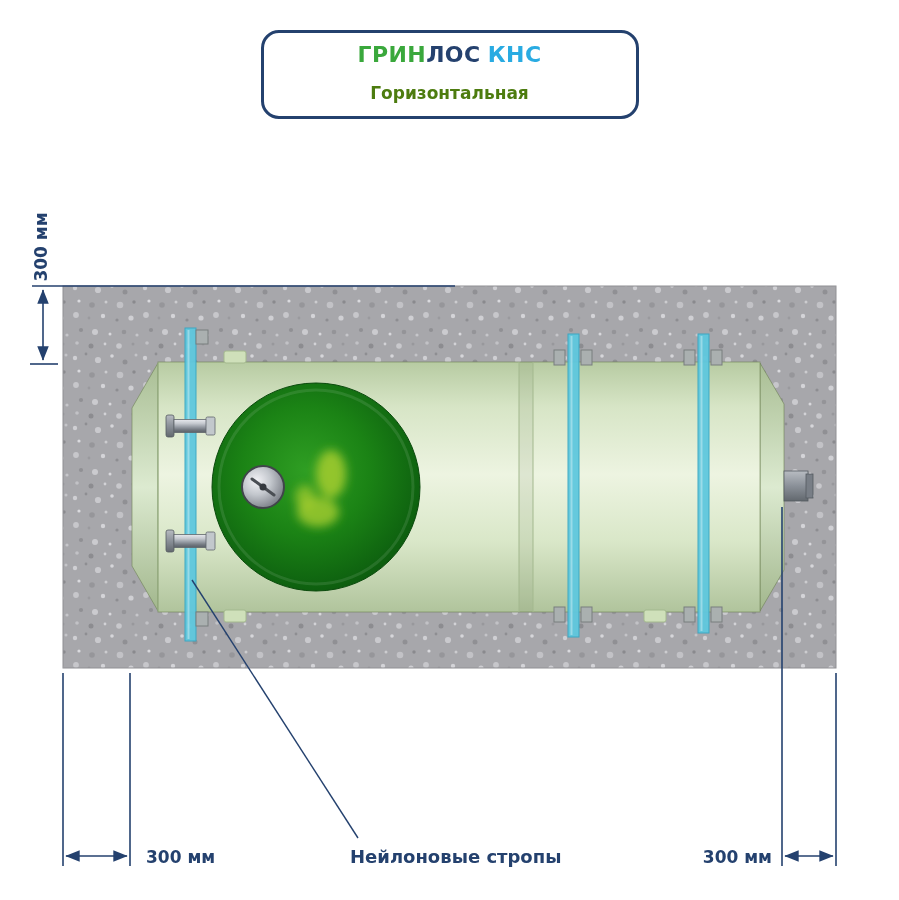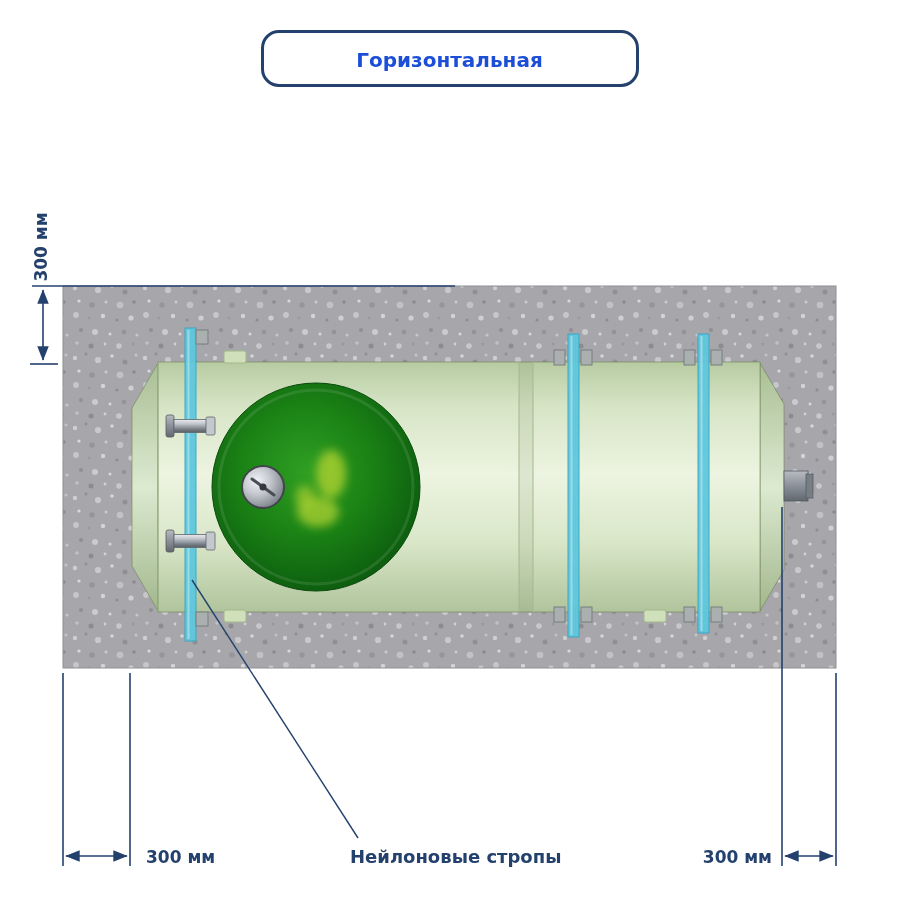--- a/index.html
+++ b/index.html
@@ -12,21 +12,21 @@
     position:absolute;top:30px;left:50%;transform:translateX(-50%);
     width:378px;box-sizing:border-box;background:#ffffff;
     border:3px solid #24416e;border-radius:18px;
     padding:9px 10px 12px;display:flex;flex-direction:column;align-items:center;
     line-height:1.22;text-align:center;
   }
   .badge .l1{font-size:22px;font-weight:bold;letter-spacing:.4px;}
   .badge .part-green{color:#3aa83c;}
   .badge .part-navy{color:#24416e;}
   .badge .part-cyan{color:#29abe2;margin-left:.33em;}
-  .badge .l2{font-size:20px;font-weight:bold;color:#1d4ed8;margin-top:6px;}
+  .badge .l2{font-size:17px;font-weight:bold;color:#4d7c0f;margin-top:14px;}
   .badge .l3{font-size:19px;font-weight:bold;color:#24416e;margin-top:3px;}
   .dim-text{font-family:"DejaVu Sans","Liberation Sans",sans-serif;font-size:17px;font-weight:bold;fill:#24416e;}
   .slings-text{font-family:"DejaVu Sans","Liberation Sans",sans-serif;font-size:18px;font-weight:bold;fill:#24416e;}
 </style>
 </head>
 <body>
 
 <div class="stage">
 
   <svg class="diagram-svg" width="899" height="900" viewBox="0 0 899 900">
@@ -198,16 +198,17 @@
       <line x1="836" y1="673" x2="836" y2="866"></line>
       <line x1="785" y1="856" x2="833" y2="856" marker-start="url(#dimArrow)" marker-end="url(#dimArrow)"></line>
     </g>
     <text class="dim-text" x="772" y="863" text-anchor="end">300 мм</text>
 
     <line x1="192" y1="580" x2="358" y2="838" stroke="#24416e" stroke-width="1.4"></line>
     <text class="slings-text" x="350" y="863" text-anchor="start">Нейлоновые стропы</text>
   </svg>
 
   <div class="badge">
+    <div class="l1"><span class="part-green">ГРИН</span><span class="part-navy">ЛОС</span><span class="part-cyan">КНС</span></div>
     <div class="l2">Горизонтальная</div>
   </div>
 
 </div>
 
 </body></html>

